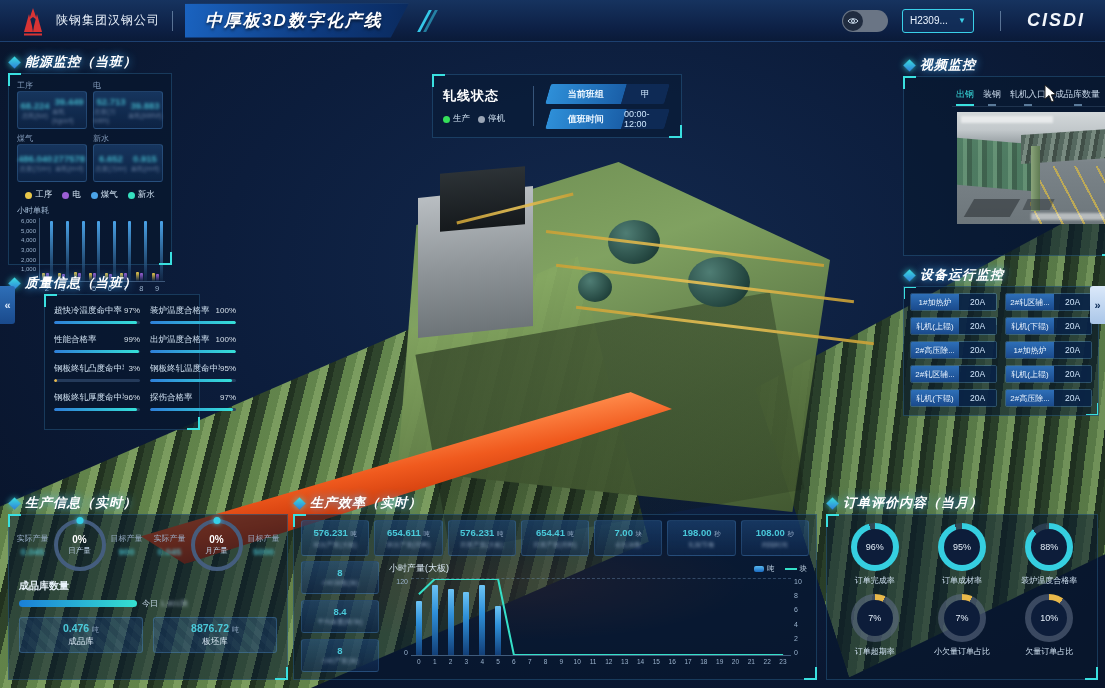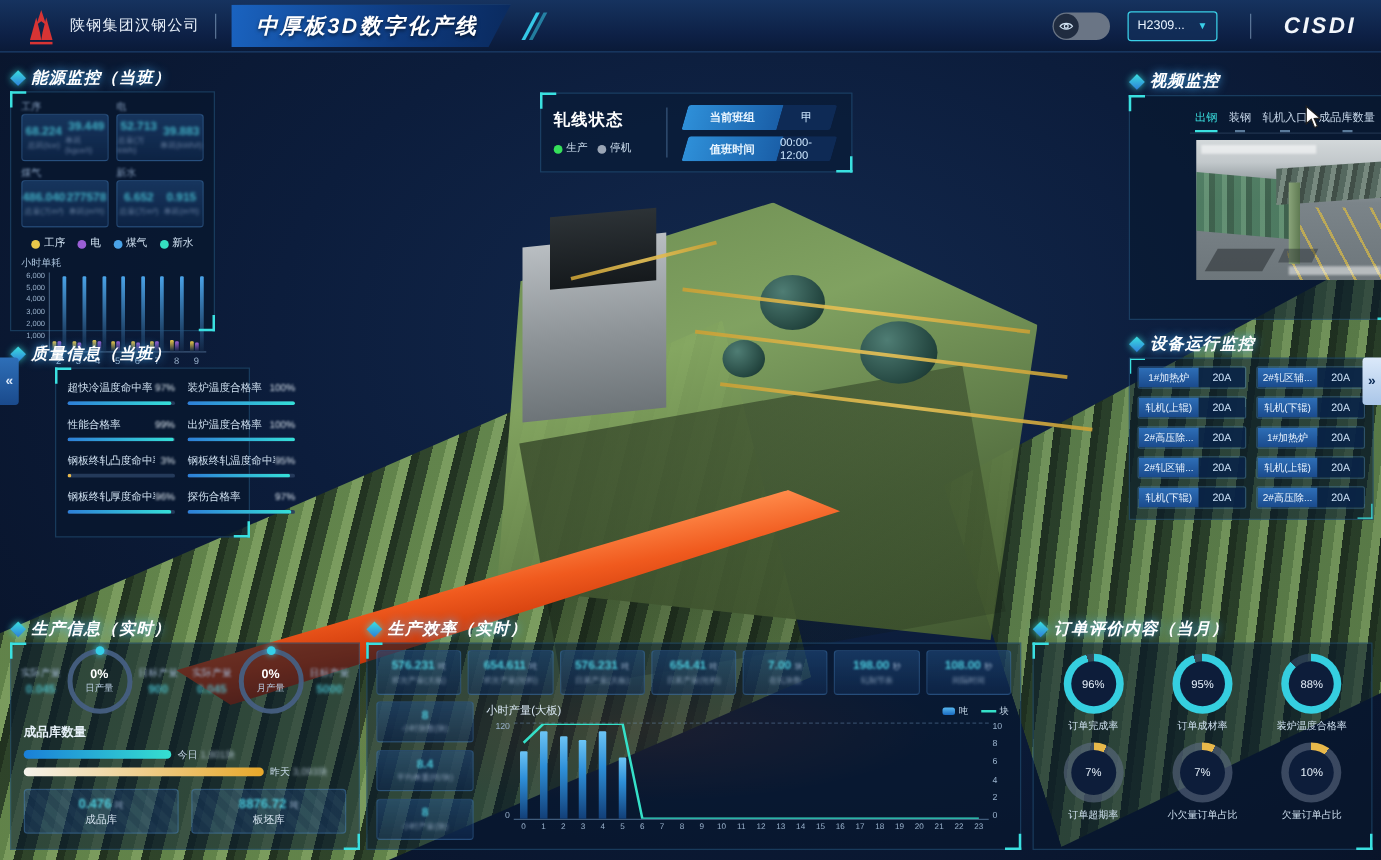--- a/index.html
+++ b/index.html
@@ -672,24 +672,20 @@
             <div class="cl-val blur1">5000</div>
           </div>
         </div>
       </div>
     <div class="stock-title">成品库数量</div>
     <div id="stock-bars">
         <div class="stock-bar-row">
           <div class="stock-bar" style="width: 118px; background: linear-gradient(90deg, rgb(26, 127, 216), rgb(53, 224, 208));"></div>
           <span class="stock-text">今日 <span class="blur1">1,801块</span></span>
         </div>
-        <div class="stock-bar-row">
-          <div class="stock-bar" style="width: 192px; background: linear-gradient(90deg, rgb(245, 243, 236), rgb(232, 168, 42));"></div>
-          <span class="stock-text">昨天 <span class="blur1">3,093块</span></span>
-        </div>
       </div>
     <div class="wh-row" id="warehouse-cards">
         <div class="wh-card">
           <div class="wh-val blur0">0.476 <small>吨</small></div>
           <div class="wh-label">成品库</div>
         </div>
         <div class="wh-card">
           <div class="wh-val blur0">8876.72 <small>吨</small></div>
           <div class="wh-label">板坯库</div>
         </div>

